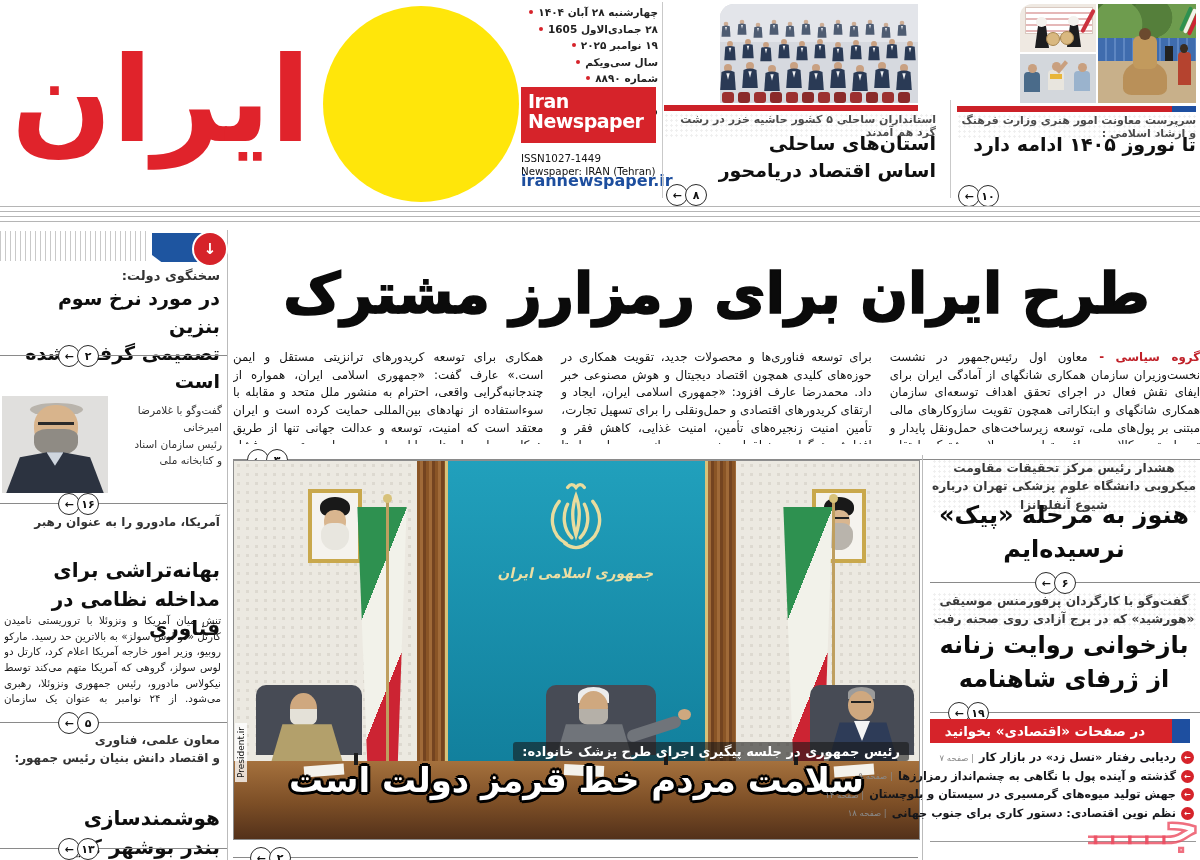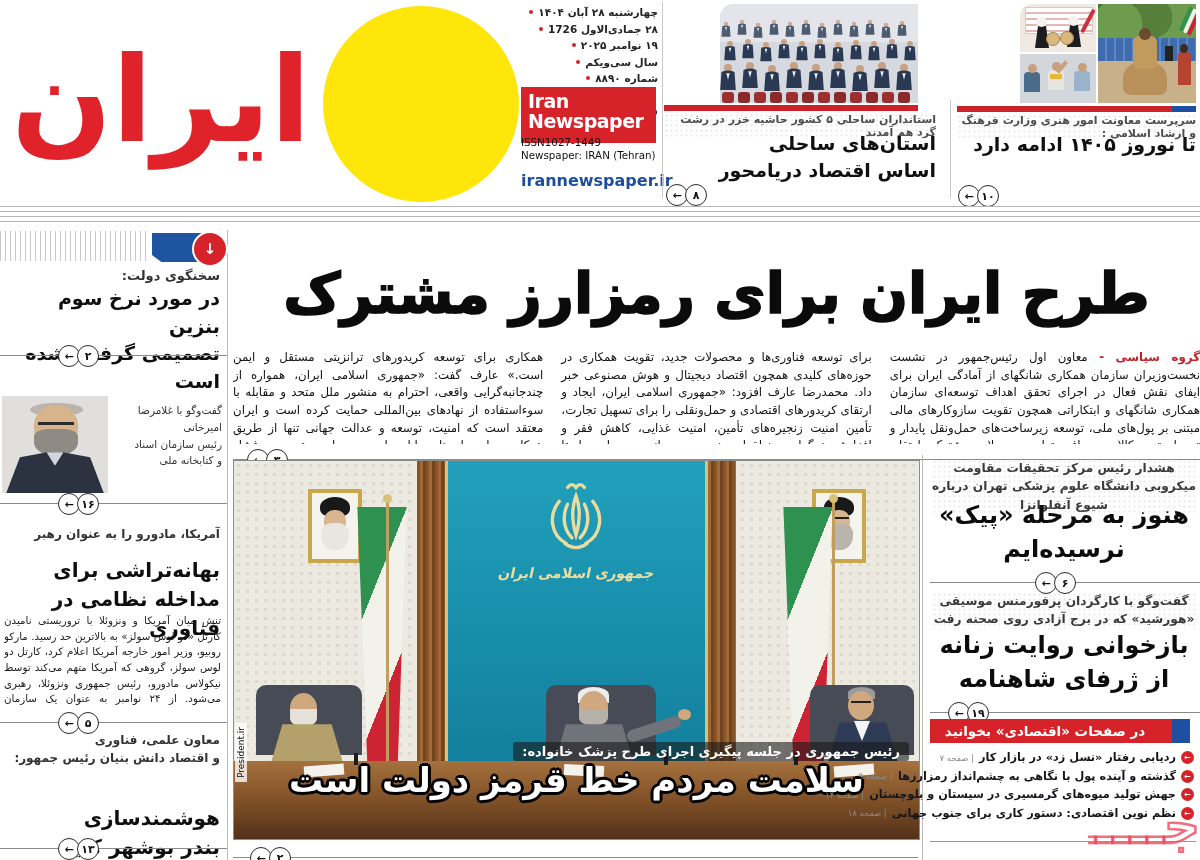--- a/index.html
+++ b/index.html
@@ -12,21 +12,21 @@
   
   #logo-circle{left:323px;top:6px;width:196px;height:196px;border-radius:50%;background:#ffe60a;}
   #logo-text{left:0;top:0;width:322px;height:200px;display:flex;align-items:center;justify-content:center;
              color:#e0232b;font-size:118px;font-weight:bold;}
   #datecol{left:516px;top:4px;width:142px;text-align:right;font-size:10.5px;line-height:1.58;color:#222;}
   .dline{display:block;font-weight:bold;}
   .dline::after{content:"";display:inline-block;width:4px;height:4px;background:#d6232a;border-radius:50%;
                 margin-right:5px;vertical-align:2px;}
   #brandbox{left:521px;top:87px;width:121px;height:46px;background:#d6232a;color:#fff;padding:5px 7px;
             font-weight:bold;font-size:19px;line-height:1.05;direction:ltr;text-align:left;letter-spacing:-.5px;}
-  #issn{left:521px;top:136px;width:140px;font-size:10.3px;line-height:1.3;color:#111;direction:ltr;}
+  #issn{left:521px;top:152px;width:140px;font-size:10.3px;line-height:1.3;color:#111;direction:ltr;}
   #site{left:521px;top:171px;width:140px;font-size:16px;font-weight:bold;color:#1d4e9e;direction:ltr;}
   .vrule{width:1px;background:#c9c9c9;}
   #hdr-div1{left:662px;top:2px;height:196px;}
   #hdr-div2{left:950px;top:100px;height:98px;}
 
   
   .redbar{height:6px;background:#cc2128;}
   .bluecap{position:absolute;right:0;top:0;height:100%;width:24px;background:#1e4fa0;}
   .t-kick{font-size:11px;font-weight:bold;color:#4d4d4d;text-align:right;}
   .t-head{font-size:19px;font-weight:bold;color:#101010;text-align:right;line-height:1.4;}
@@ -53,21 +53,21 @@
      font-size:15px;font-weight:bold;}
   .sb-kick{font-size:12px;font-weight:bold;color:#333;text-align:right;line-height:1.5;}
   .sb-head{font-size:19px;font-weight:bold;color:#0e0e0e;text-align:right;line-height:1.45;}
   .sb-head span{display:block;}
   #sb1-kick{left:10px;top:266px;width:210px;font-size:13px;}
   #sb1-head{left:8px;top:285px;width:212px;}
   #sb2-head{left:8px;top:371px;width:212px;}
   #sb2-sub{left:112px;top:402px;width:110px;font-size:10.5px;color:#333;text-align:right;line-height:1.6;}
   #sb2-sub span{display:block;}
   #sb2-photo{left:2px;top:396px;width:106px;height:97px;background:#e0dfdd;overflow:hidden;}
-  #sb3-kick{left:8px;top:525px;width:212px;}
+  #sb3-kick{left:8px;top:513px;width:212px;}
   #sb3-kick span{display:block;}
   #sb3-head{left:8px;top:556px;width:212px;font-size:20px;}
   #sb3-body{left:4px;top:613px;width:217px;height:97px;overflow:hidden;font-size:10.3px;line-height:1.52;
             text-align:justify;color:#1c1c1c;}
   #sb4-kick{left:8px;top:731px;width:212px;}
   #sb4-kick span{display:block;}
   #sb4-head{left:8px;top:804px;width:212px;font-size:20px;}
 
   
   #lead-kick{left:233px;top:237px;width:967px;text-align:center;font-size:16.5px;font-weight:bold;color:#161616;}
@@ -196,21 +196,21 @@
 </head>
 <body>
 
 <div id="page">
 
   <div class="abs" id="logo-circle"></div>
   <div class="abs rtl" id="logo-text">ایران</div>
 
   <div class="abs rtl" id="datecol">
     <span class="dline">چهارشنبه ۲۸ آبان ۱۴۰۴</span>
-    <span class="dline">۲۸ جمادی‌الاول 1726</span>
+    <span class="dline">۲۸ جمادی‌الاول 1605</span>
     <span class="dline">۱۹ نوامبر ۲۰۲۵</span>
     <span class="dline">سال سی‌ویکم</span>
     <span class="dline">شماره ۸۸۹۰</span>
     <span class="dline">۲۰ صفحه</span>
     <span class="dline">قیمت در سراسر کشور: ۱۰۰۰۰ تومان</span>
   </div>
 
   <div class="abs" id="brandbox">
     <div>Iran</div>
     <div>Newspaper</div>

